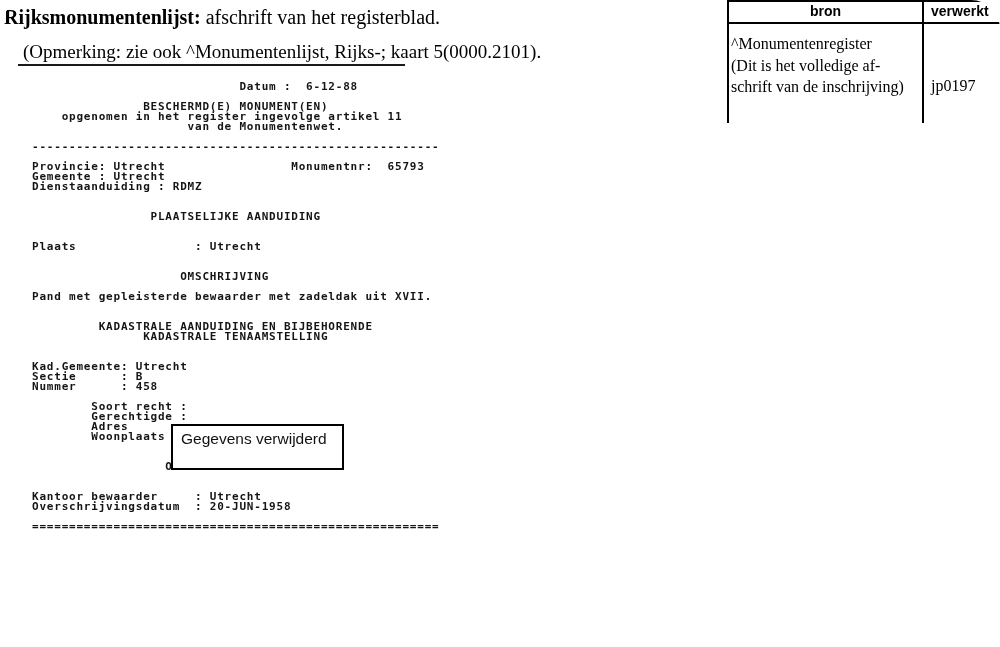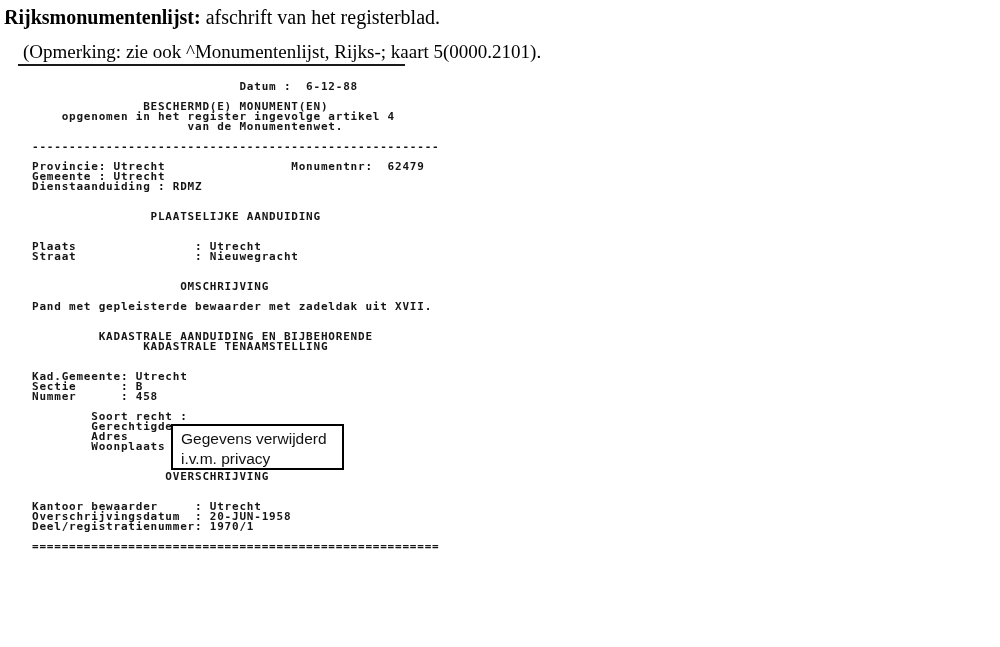--- a/index.html
+++ b/index.html
@@ -87,35 +87,34 @@
   <div class="doc-title">
     <span class="t-bold">Rijksmonumentenlijst:</span><span> afschrift van het registerblad.</span>
   </div>
   <div class="doc-note">(Opmerking: zie ook ^Monumentenlijst, Rijks-; kaart 5(0000.2101).</div>
   <div class="note-underline"></div>
 
   <div class="typewriter">
       <div>                            Datum :  6-12-88</div>
       <div></div>
       <div>               BESCHERMD(E) MONUMENT(EN)</div>
-      <div>    opgenomen in het register ingevolge artikel 4</div>
+      <div>    opgenomen in het register ingevolge artikel 11</div>
       <div>                     van de Monumentenwet.</div>
       <div></div>
       <div>-------------------------------------------------------</div>
       <div></div>
-      <div>Provincie: Utrecht                 Monumentnr:  62479</div>
+      <div>Provincie: Utrecht                 Monumentnr:  65793</div>
       <div>Gemeente : Utrecht</div>
       <div>Dienstaanduiding : RDMZ</div>
       <div></div>
       <div></div>
       <div>                PLAATSELIJKE AANDUIDING</div>
       <div></div>
       <div></div>
       <div>Plaats                : Utrecht</div>
-      <div>Straat                : Nieuwegracht</div>
       <div></div>
       <div></div>
       <div>                    OMSCHRIJVING</div>
       <div></div>
       <div>Pand met gepleisterde bewaarder met zadeldak uit XVII.</div>
       <div></div>
       <div></div>
       <div>         KADASTRALE AANDUIDING EN BIJBEHORENDE</div>
       <div>               KADASTRALE TENAAMSTELLING</div>
       <div></div>
@@ -128,24 +127,36 @@
       <div>        Gerechtigde :</div>
       <div>        Adres       :</div>
       <div>        Woonplaats  :</div>
       <div></div>
       <div></div>
       <div>                  OVERSCHRIJVING</div>
       <div></div>
       <div></div>
       <div>Kantoor bewaarder     : Utrecht</div>
       <div>Overschrijvingsdatum  : 20-JUN-1958</div>
-      <div>Deel/registratienummer: 1970/1</div>
       <div></div>
       <div>=======================================================</div>
     </div>
 
   <div class="privacy-box">
     <div>Gegevens verwijderd</div>
-    <div>i.v.m. privacy</div>
   </div>
 
+  <div class="src-table">
+    <div class="line src-border-top"></div>
+    <div class="line src-border-header"></div>
+    <div class="line src-border-left"></div>
+    <div class="line src-border-div"></div>
+    <div class="src-header src-header-bron">bron</div>
+    <div class="src-header src-header-verwerkt">verwerkt</div>
+    <div class="src-bron-cell">
+      <div>^Monumentenregister</div>
+      <div>(Dit is het volledige af-</div>
+      <div>schrift van de inschrijving)</div>
+    </div>
+    <div class="src-verwerkt-cell">jp0197</div>
+  </div>
 
 </div>
 
 </body></html>

